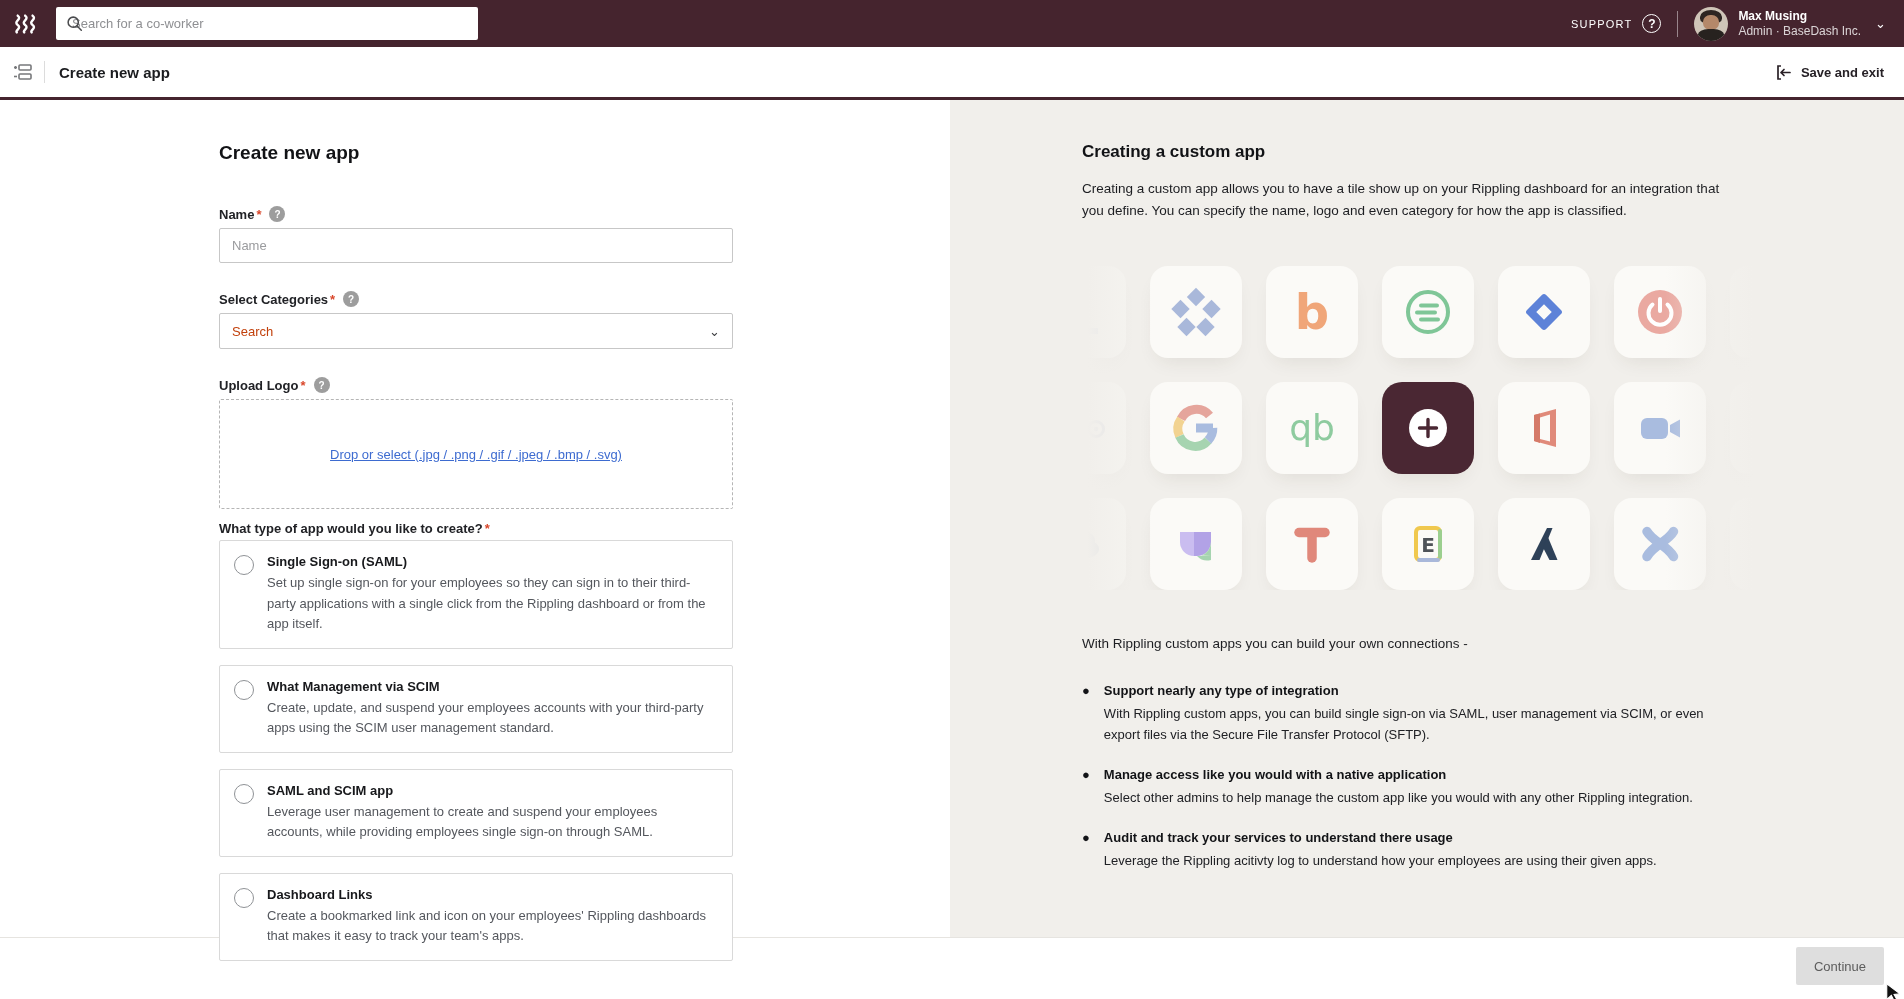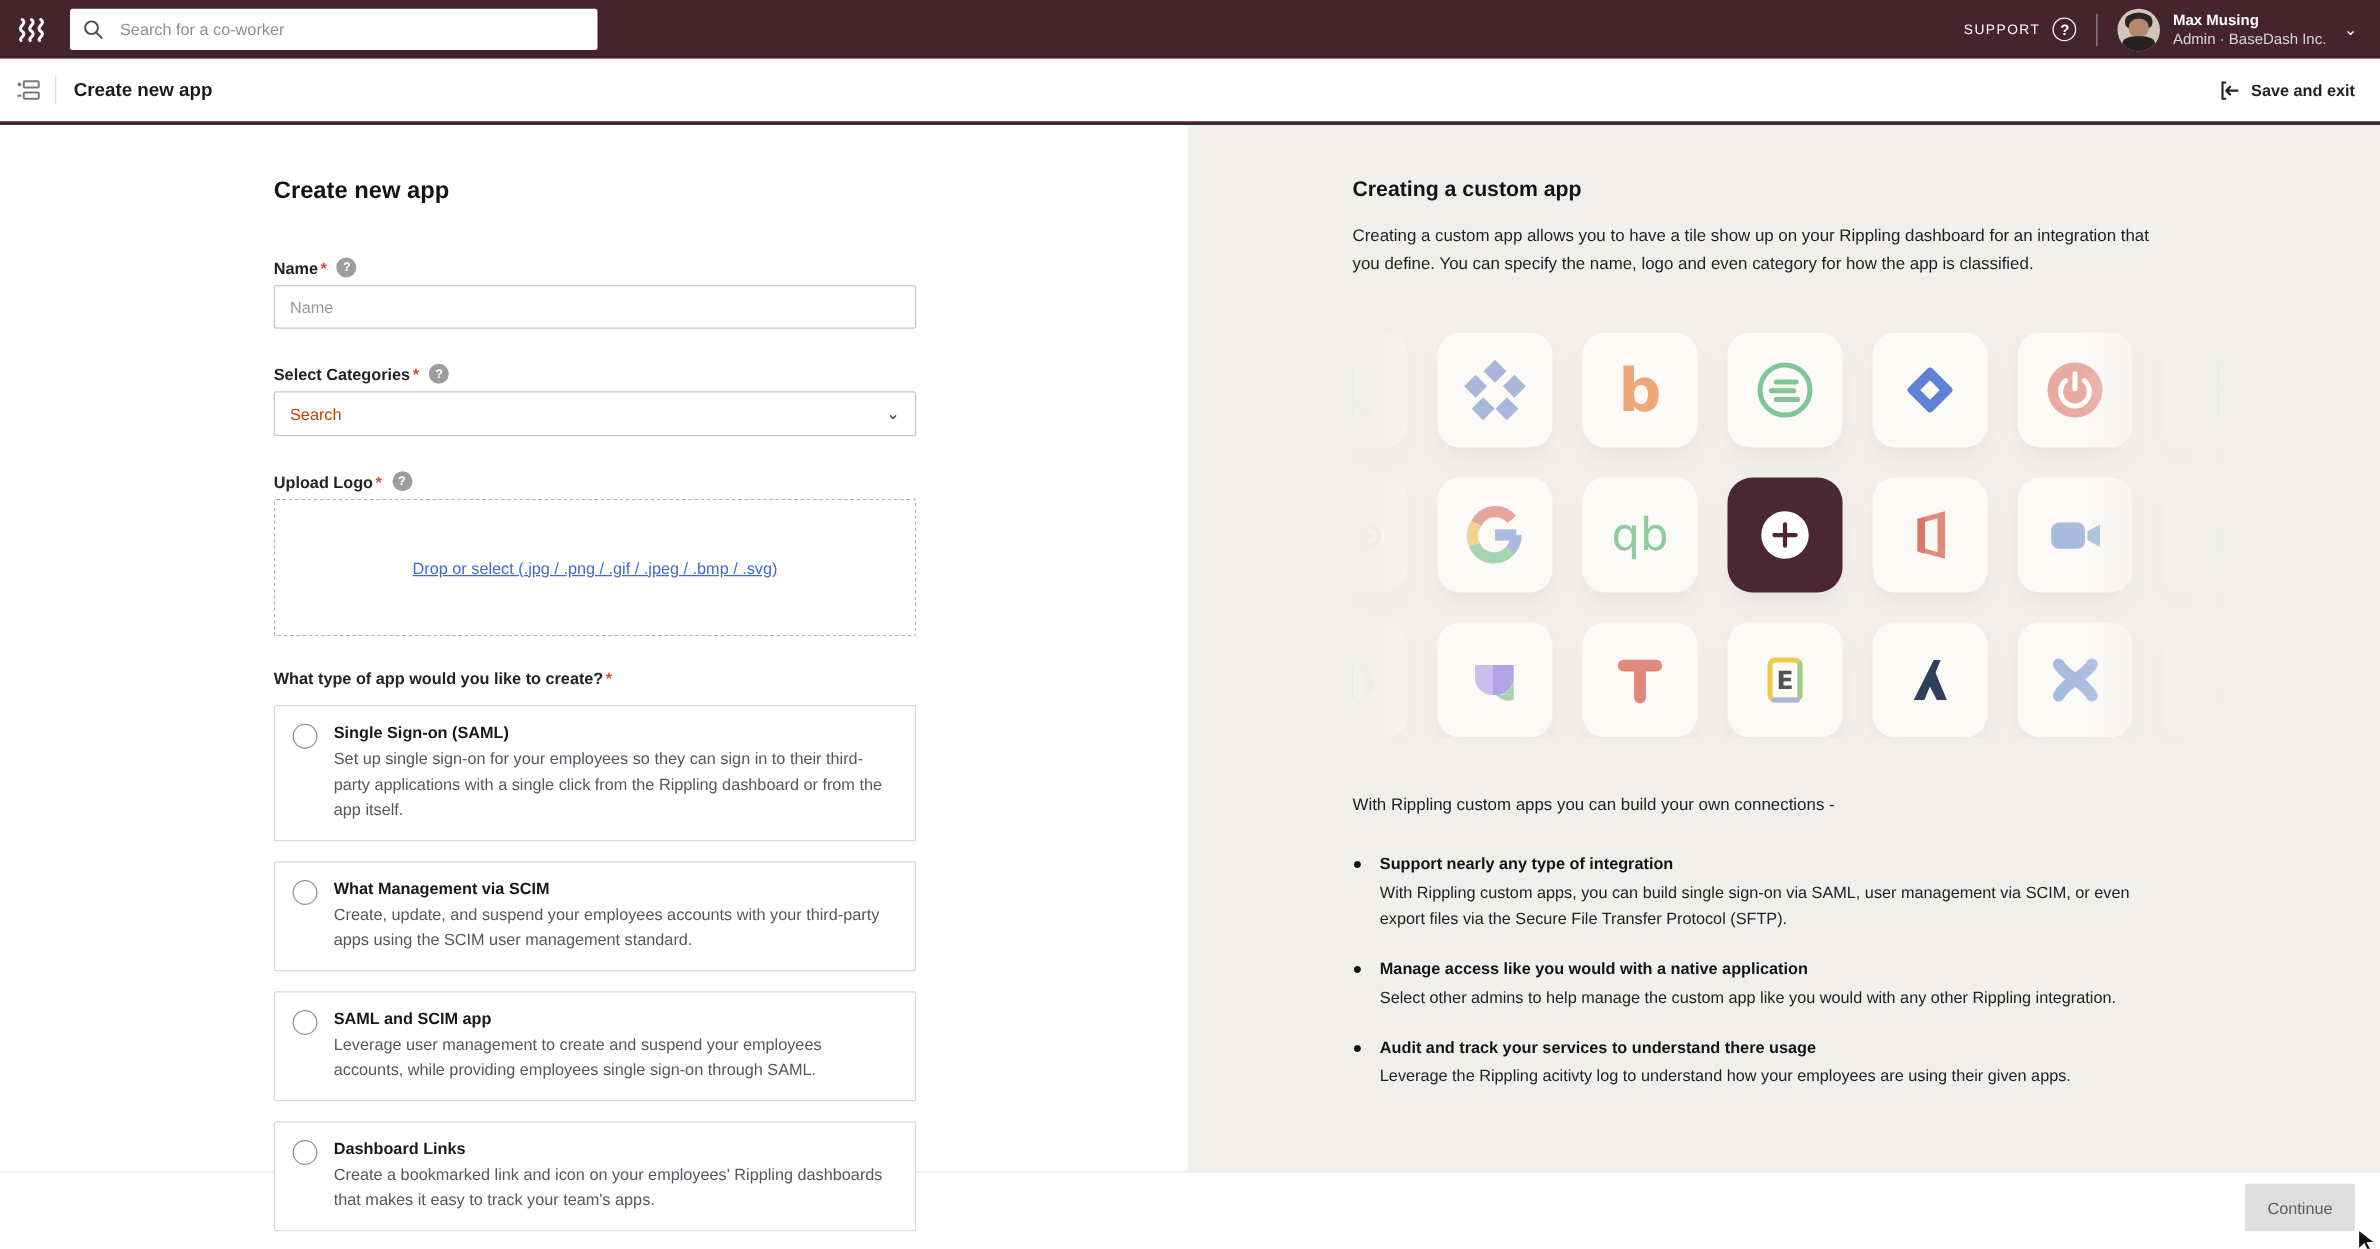--- a/index.html
+++ b/index.html
@@ -5,21 +5,21 @@
   * { margin:0; padding:0; box-sizing:border-box; }
   html,body { width:1904px; height:999px; overflow:hidden; background:#fff;
     font-family:"Liberation Sans","DejaVu Sans",sans-serif; color:#1c1d20; }
   body { position:relative; }
 
   
   .topbar { height:47px; background:#45242e; display:flex; align-items:center; padding:0 14px; }
   .logo { width:26px; height:26px; margin-right:16px; flex:none; }
   .search-wrap { position:relative; width:422px; height:33px; }
   .search-wrap input { width:100%; height:100%; border:none; border-radius:2px; background:#fff;
-    padding:0 10px 0 40px; font-size:13px; color:#333; outline:none;
+    padding:0 10px 0 16px; font-size:13px; color:#333; outline:none;
     font-family:"Liberation Sans","DejaVu Sans",sans-serif; }
   .search-wrap input::placeholder { color:#8e8f92; }
   .search-icon { position:absolute; left:10px; top:8px; width:17px; height:17px; }
   .topbar-right { margin-left:auto; display:flex; align-items:center; }
   .support { color:#fff; font-size:11px; font-weight:normal; letter-spacing:1.2px; cursor:pointer; }
   .help-circle { width:19px; height:19px; border:1.6px solid #fff; border-radius:50%;
     color:#fff; font-size:12px; font-weight:bold; display:flex; align-items:center; justify-content:center;
     margin-left:10px; cursor:pointer; }
   .top-divider { width:1px; height:26px; background:rgba(255,255,255,.45); margin:0 16px; }
   .avatar { width:34px; height:34px; border-radius:50%; background:#cfc5b8; position:relative; overflow:hidden; flex:none; }
@@ -60,24 +60,24 @@
 
   .select-box { margin-top:6px; width:514px; height:36px; border:1px solid #c7c7c7; border-radius:2px;
     display:flex; align-items:center; padding:0 12px; cursor:pointer; background:#fff; }
   .select-placeholder { font-size:13px; color:#c2410c; }
   .select-chevron { margin-left:auto; color:#3c3d40; font-size:13px; }
 
   .dropzone { margin-top:6px; width:514px; height:110px; border:1px dashed #b5b5b5; border-radius:2px;
     display:flex; align-items:center; justify-content:center; cursor:pointer; }
   .dropzone a { font-size:13px; color:#3d6bd0; text-decoration:underline; }
 
-  .app-type-label-row { margin-top:26px; display:flex; gap:2px; }
+  .app-type-label-row { margin-top:12px; display:flex; gap:2px; }
   .option-card { margin-top:16px; border:1px solid #d9d9d9; border-radius:2px; background:#fff;
     padding:13px 16px 13px 14px; display:flex; gap:13px; cursor:pointer; }
-  .option-card:first-of-type { margin-top:14px; }
+  .option-card:first-of-type { margin-top:4px; }
   .radio { width:20px; height:20px; border:1.5px solid #8f9296; border-radius:50%; flex:none; margin-top:1px; background:#fff; }
   .option-title { font-size:13px; font-weight:bold; color:#17181b; margin-bottom:4px; }
   .option-desc { font-size:13px; line-height:1.58; color:#54575d; }
 
   
   .right-panel { flex:1; background:#f1efeb; overflow:hidden; }
   .info-col { margin:42px 0 0 132px; width:660px; }
   .info-heading { font-size:17px; font-weight:bold; color:#121316; }
   .info-intro { margin-top:16px; font-size:13.5px; line-height:22px; color:#1d1e22; }
 

